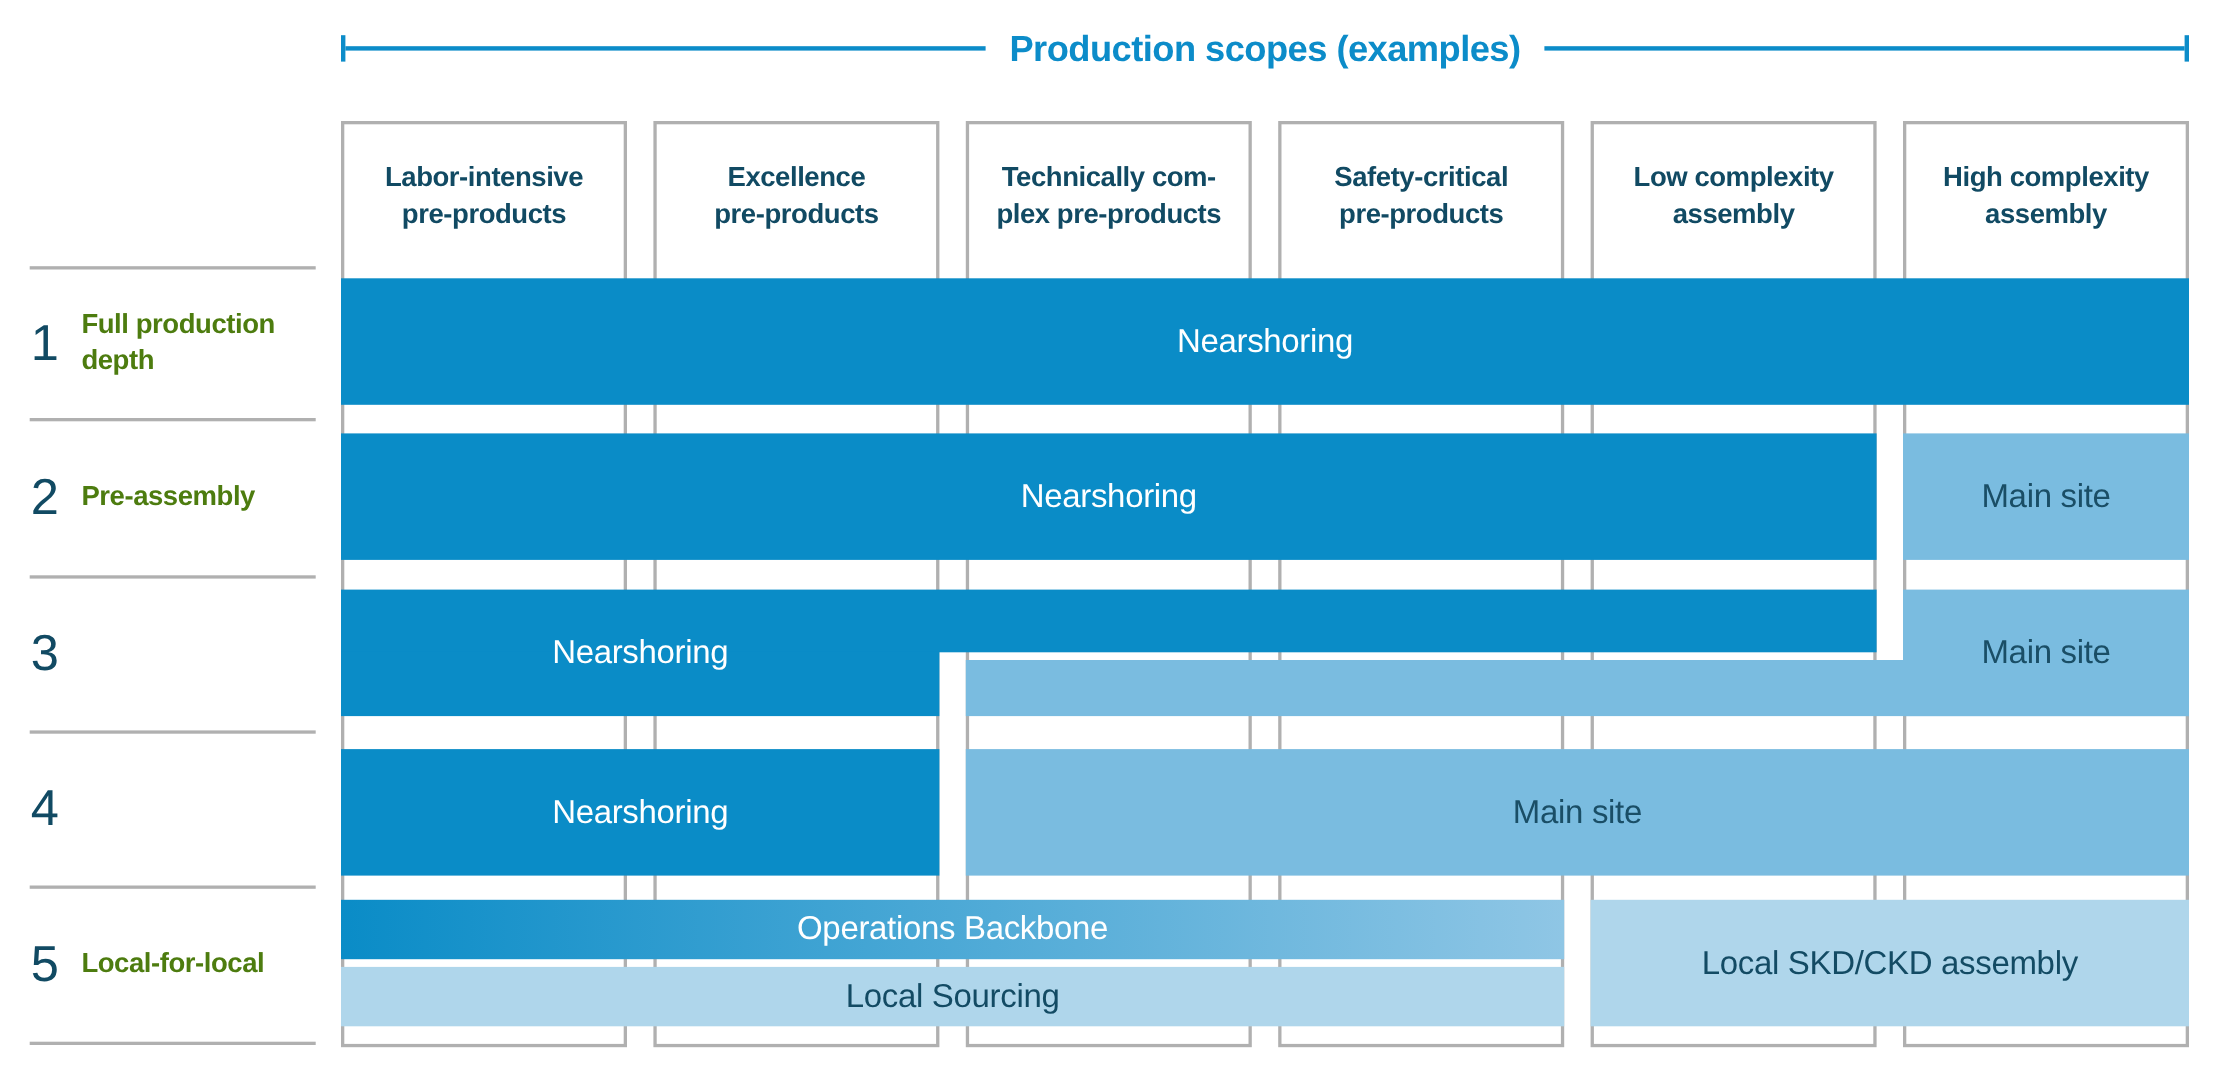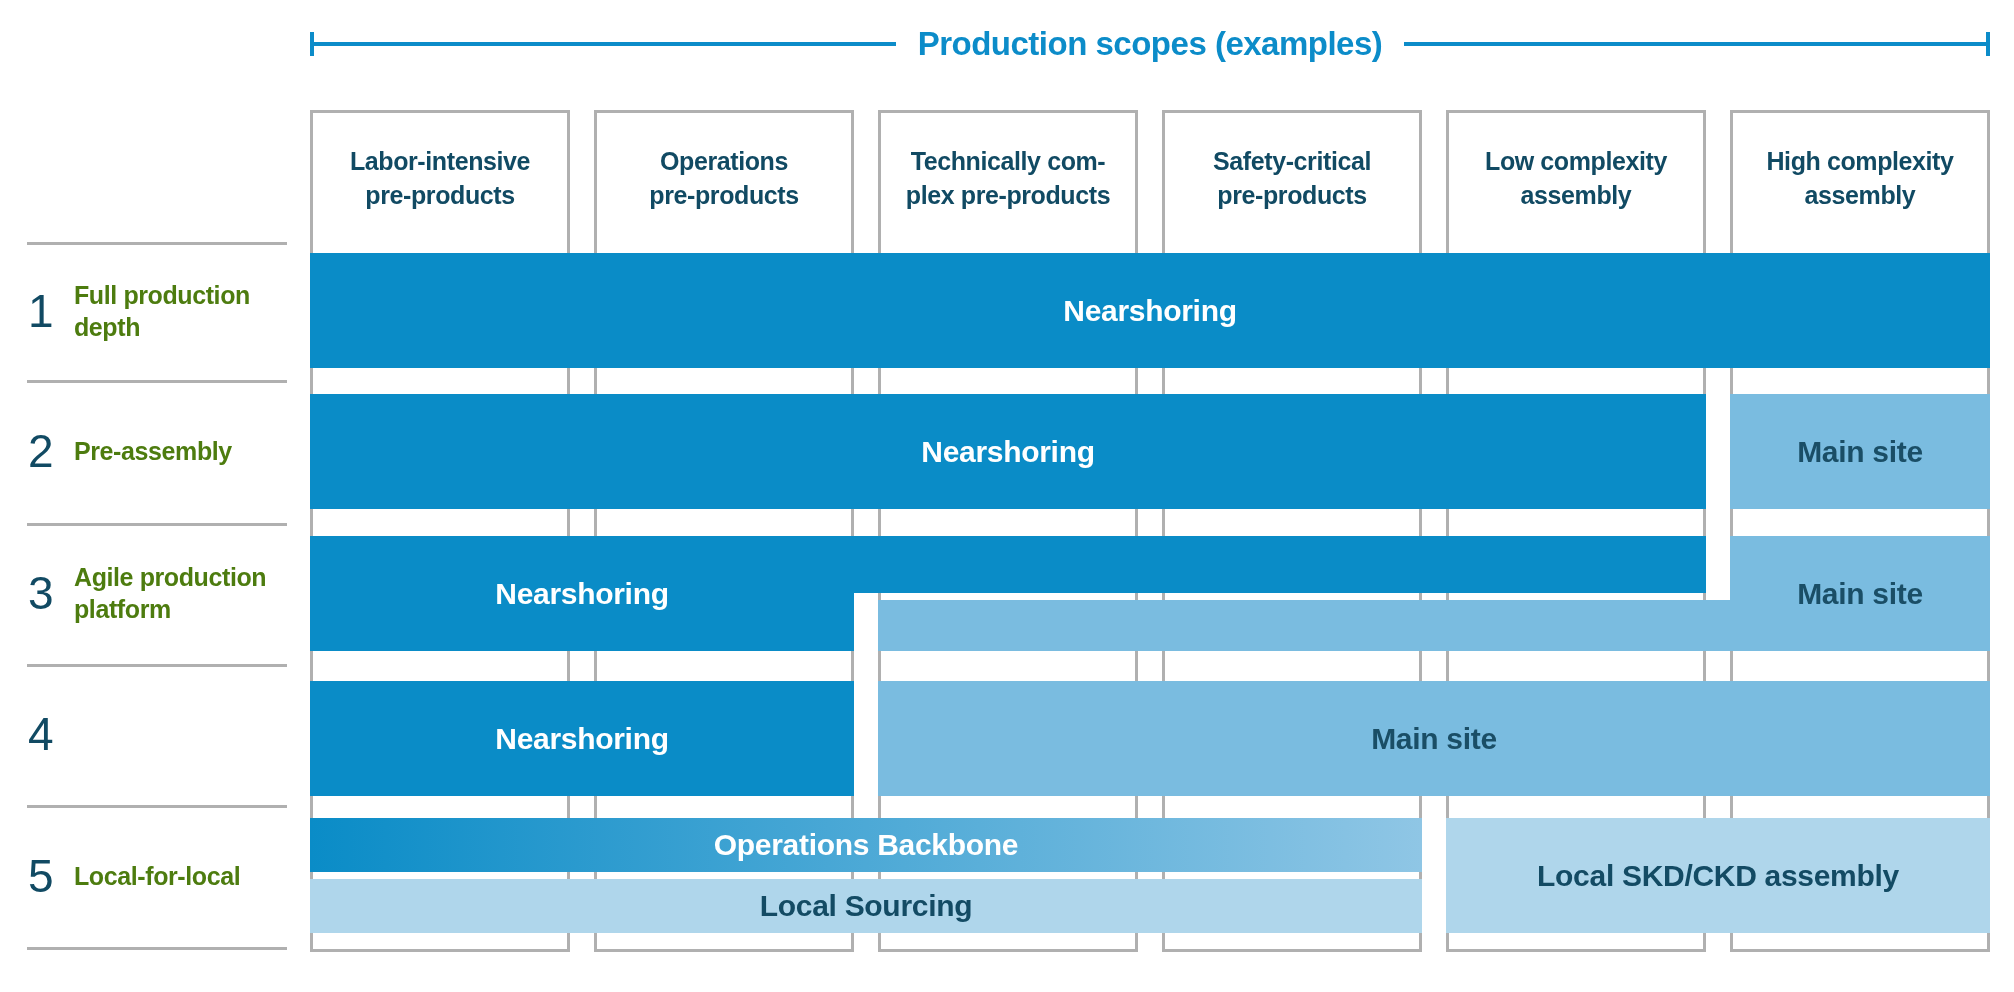--- a/index.html
+++ b/index.html
@@ -85,21 +85,21 @@
     letter-spacing: -0.4px;
     line-height: 1.3;
     white-space: pre-line;
   }
 
   
   .bar {
     position: absolute;
     display: flex; align-items: center; justify-content: center;
     font-size: 30px;
-    font-weight: 700;
+    font-weight: 400;
     letter-spacing: -0.3px;
   }
   .bar.dark  { background: #0A8CC7; color: #ffffff; }
   .bar.light { background: #7ABCE0; color: #1A4E66; }
   .bar.pale  { background: #AFD6EB; color: #134B64; }
   .bar.grad  { background: linear-gradient(to right, #0A8CC7, #8FC6E5); color: #ffffff; }
   .bar.no-fill { background: transparent; color: #ffffff; }
 </style>
 </head>
 <body>
@@ -112,21 +112,21 @@
     <div class="diagram-title">Production scopes (examples)</div>
     <span class="bracket-line"></span>
     <span class="bracket-cap"></span>
   </div>
 
   <div class="col-box" style="left:310px">
     <div class="col-head">Labor-intensive
 pre-products</div>
   </div>
   <div class="col-box" style="left:594px">
-    <div class="col-head">Operations
+    <div class="col-head">Excellence
 pre-products</div>
   </div>
   <div class="col-box" style="left:878px">
     <div class="col-head">Technically com-
 plex pre-products</div>
   </div>
   <div class="col-box" style="left:1162px">
     <div class="col-head">Safety-critical
 pre-products</div>
   </div>
@@ -150,22 +150,20 @@
     <span class="row-num">1</span>
     <span class="row-text">Full production
 depth</span>
   </div>
   <div class="row-label" style="top:394px">
     <span class="row-num">2</span>
     <span class="row-text">Pre-assembly</span>
   </div>
   <div class="row-label" style="top:536px">
     <span class="row-num">3</span>
-    <span class="row-text">Agile production
-platform</span>
   </div>
   <div class="row-label" style="top:677px">
     <span class="row-num">4</span>
   </div>
   <div class="row-label" style="top:819px">
     <span class="row-num">5</span>
     <span class="row-text">Local-for-local</span>
   </div>
 
   <div class="bar dark" style="left:310px; top:253px; width:1680px; height:115px">Nearshoring</div>

